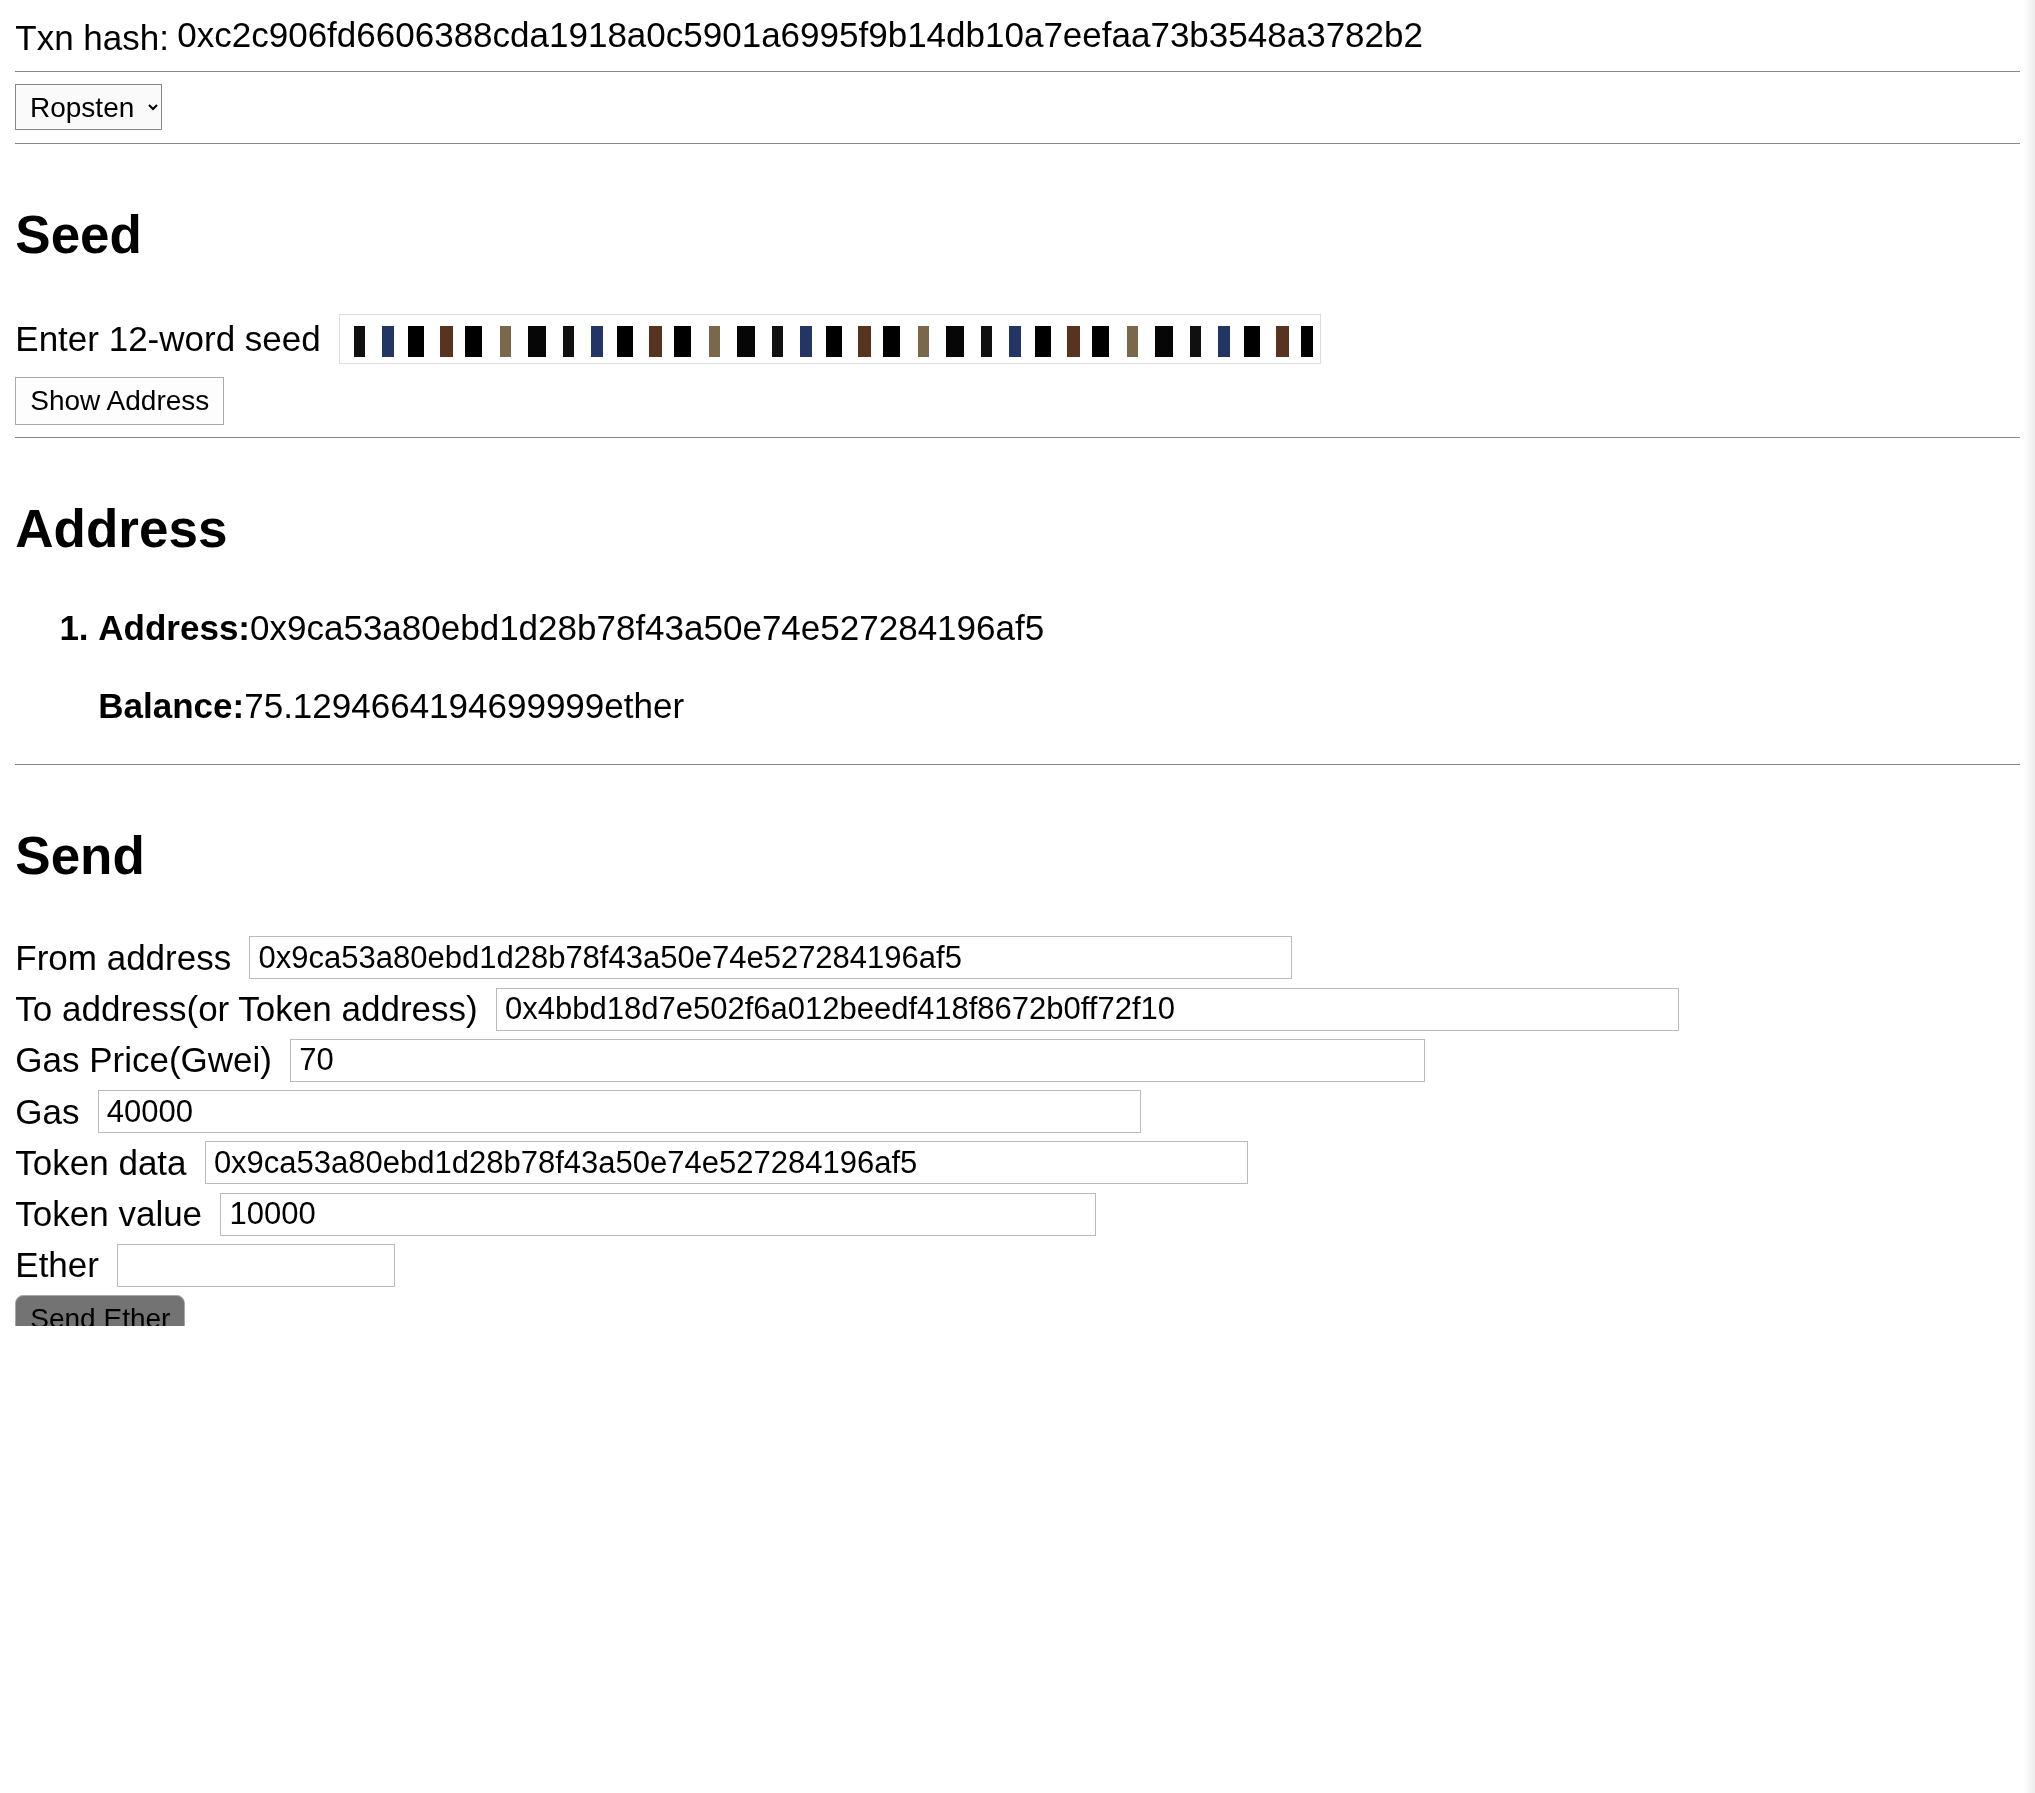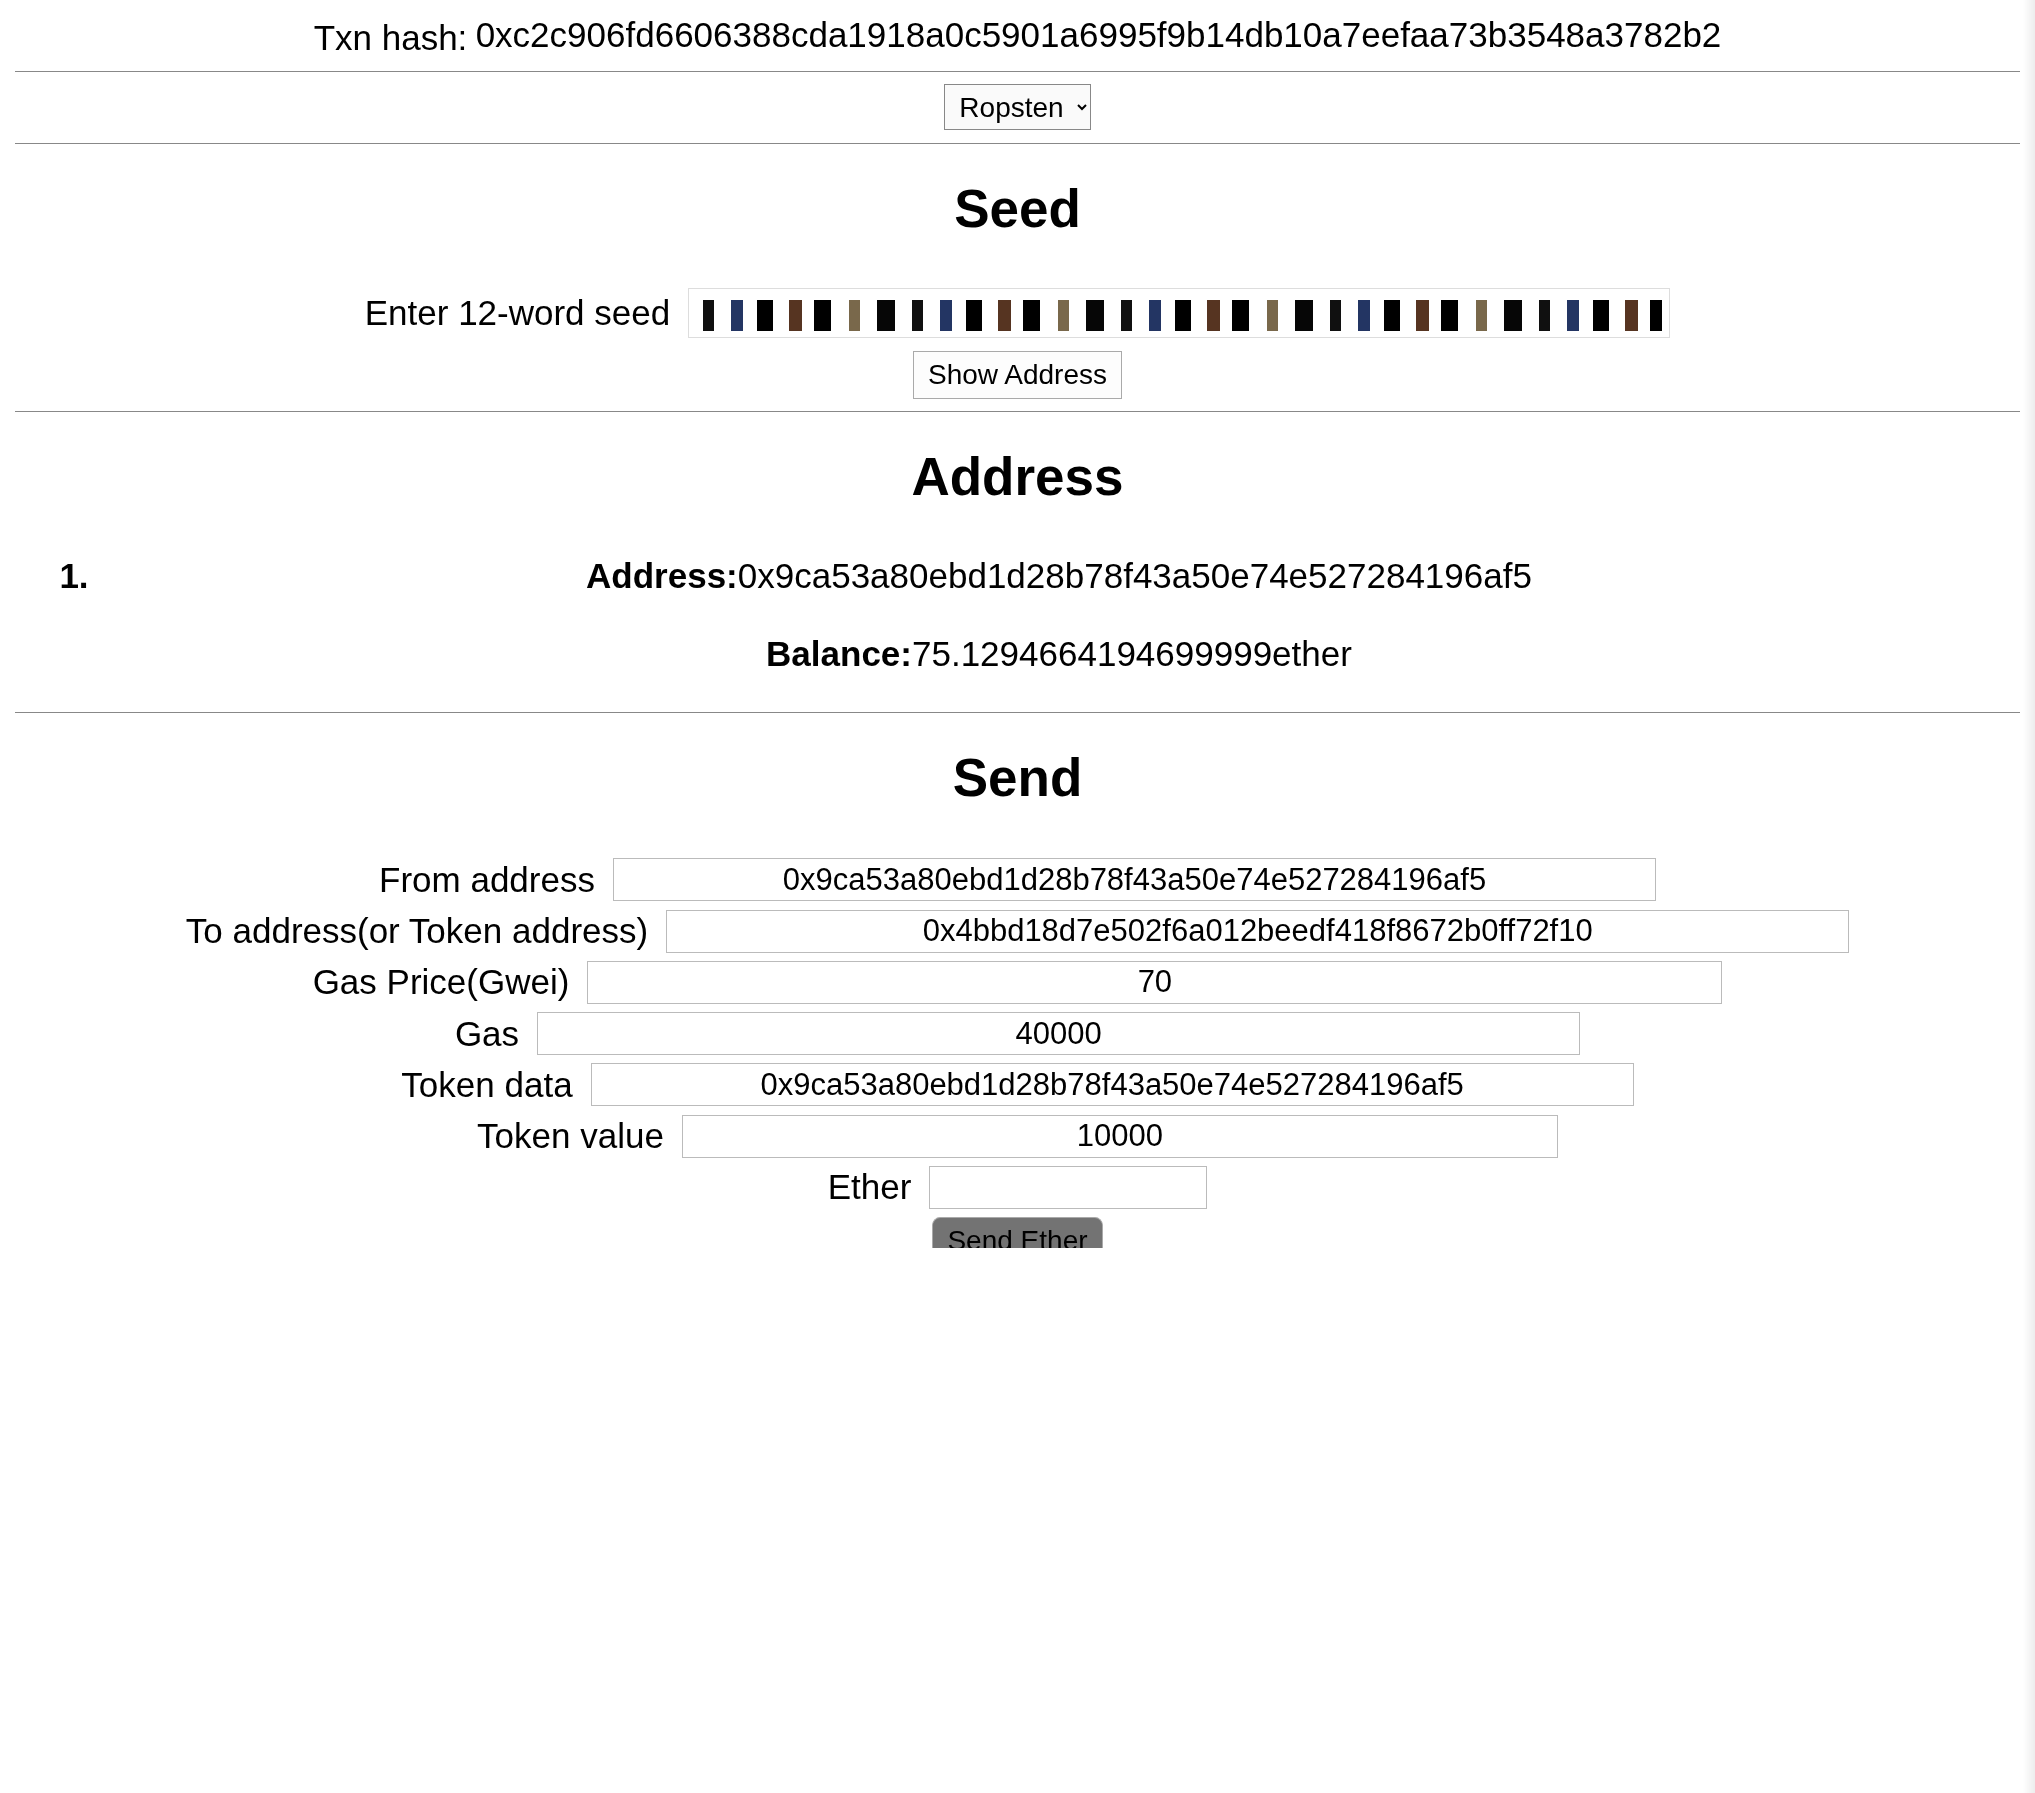--- a/index.html
+++ b/index.html
@@ -1,15 +1,15 @@
 <!DOCTYPE html>
 <html><head>
 <meta charset="utf-8">
 <style>
-  * { box-sizing: border-box; text-align: center; }
+  * { box-sizing: border-box; }
   html, body {
     margin: 0;
     padding: 0;
     font-family: -apple-system, "Helvetica Neue", Arial, sans-serif;
     font-size: 35px;
     color: #000;
     background: #fff;
   }
   body {
     padding: 15.3px 15.3px 0 15.3px;
@@ -19,21 +19,21 @@
     margin: 0 0 5.6px 0;
   }
   hr.sep {
     border: none;
     border-top: 1.4px solid #888;
     margin: 12.5px 0 12.5px 0;
   }
   h2 {
     font-size: 53px;
     font-weight: 700;
-    margin: 34px 0 49px 0;
+    margin: 60px 0 49px 0;
   }
   select.native {
     font-size: 28px;
     padding: 5.6px 9.7px;
     border: 1.4px solid #888;
     border-radius: 0;
     background: #fafafa;
   }
   button.native {
     font-size: 28px;

